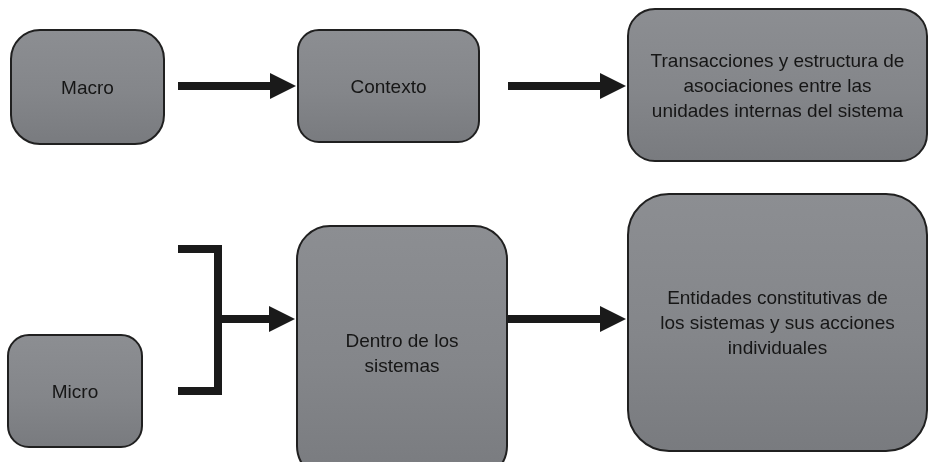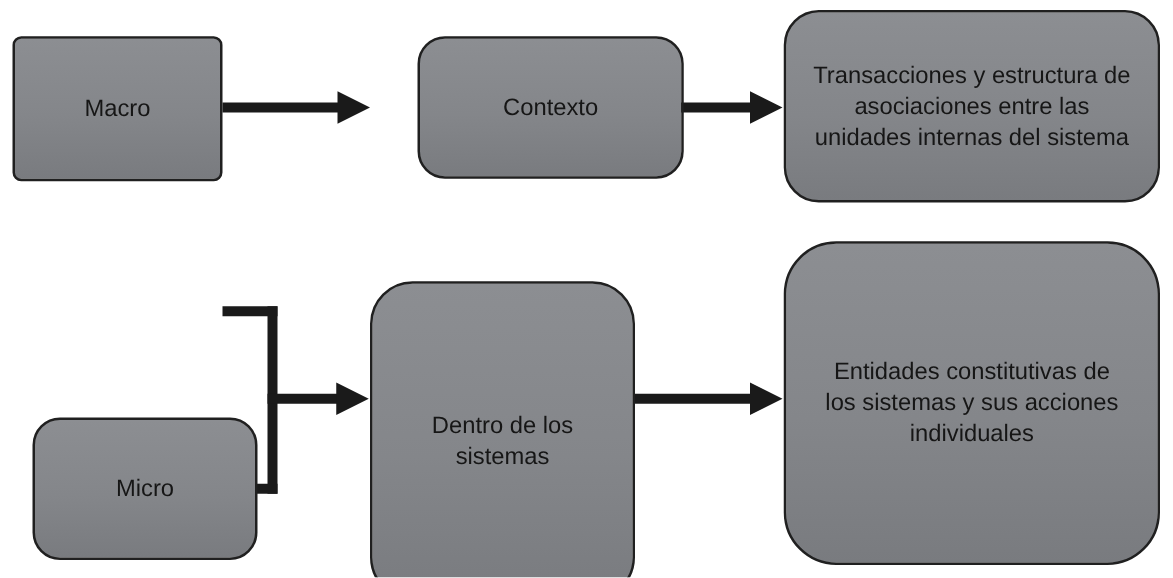--- a/index.html
+++ b/index.html
@@ -24,25 +24,25 @@
     display: flex;
     align-items: center;
     justify-content: center;
     text-align: center;
     color: #161616;
     font-size: 19px;
     line-height: 25px;
   }
   .node span { display: block; }
   
-  .n-macro        { left: 10px;  top: 29px;  width: 168px; height: 116px; border-radius: 7px; }
-  .n-contexto     { left: 297px; top: 29px;  width: 213px; height: 114px; border-radius: 22px; margin-left: 37px; }
+  .n-macro        { left: 10px;  top: 29px;  width: 155px; height: 116px; border-radius: 30px; }
+  .n-contexto     { left: 297px; top: 29px;  width: 183px; height: 114px; border-radius: 22px; }
   .n-transacciones{ left: 627px; top: 8px;   width: 301px; height: 154px; border-radius: 28px; padding: 0 16px; }
   .n-meso         { left: 10px;  top: 191px; width: 168px; height: 115px; border-radius: 22px; }
-  .n-micro        { left: 26px;  top: 334px; width: 180px; height: 114px; border-radius: 22px; }
+  .n-micro        { left: 7px;  top: 334px; width: 136px; height: 114px; border-radius: 22px; }
   .n-dentro       { left: 296px; top: 193px; width: 212px; height: 255px; border-radius: 34px; padding: 0 28px; margin-top: 32px; }
   .n-entidades    { left: 627px; top: 193px; width: 301px; height: 259px; border-radius: 42px; padding: 0 30px; }
 </style>
 </head>
 <body>
 
 <div class="canvas">
 
   <svg class="connectors" viewBox="0 0 938 462" xmlns="http://www.w3.org/2000/svg">
 

